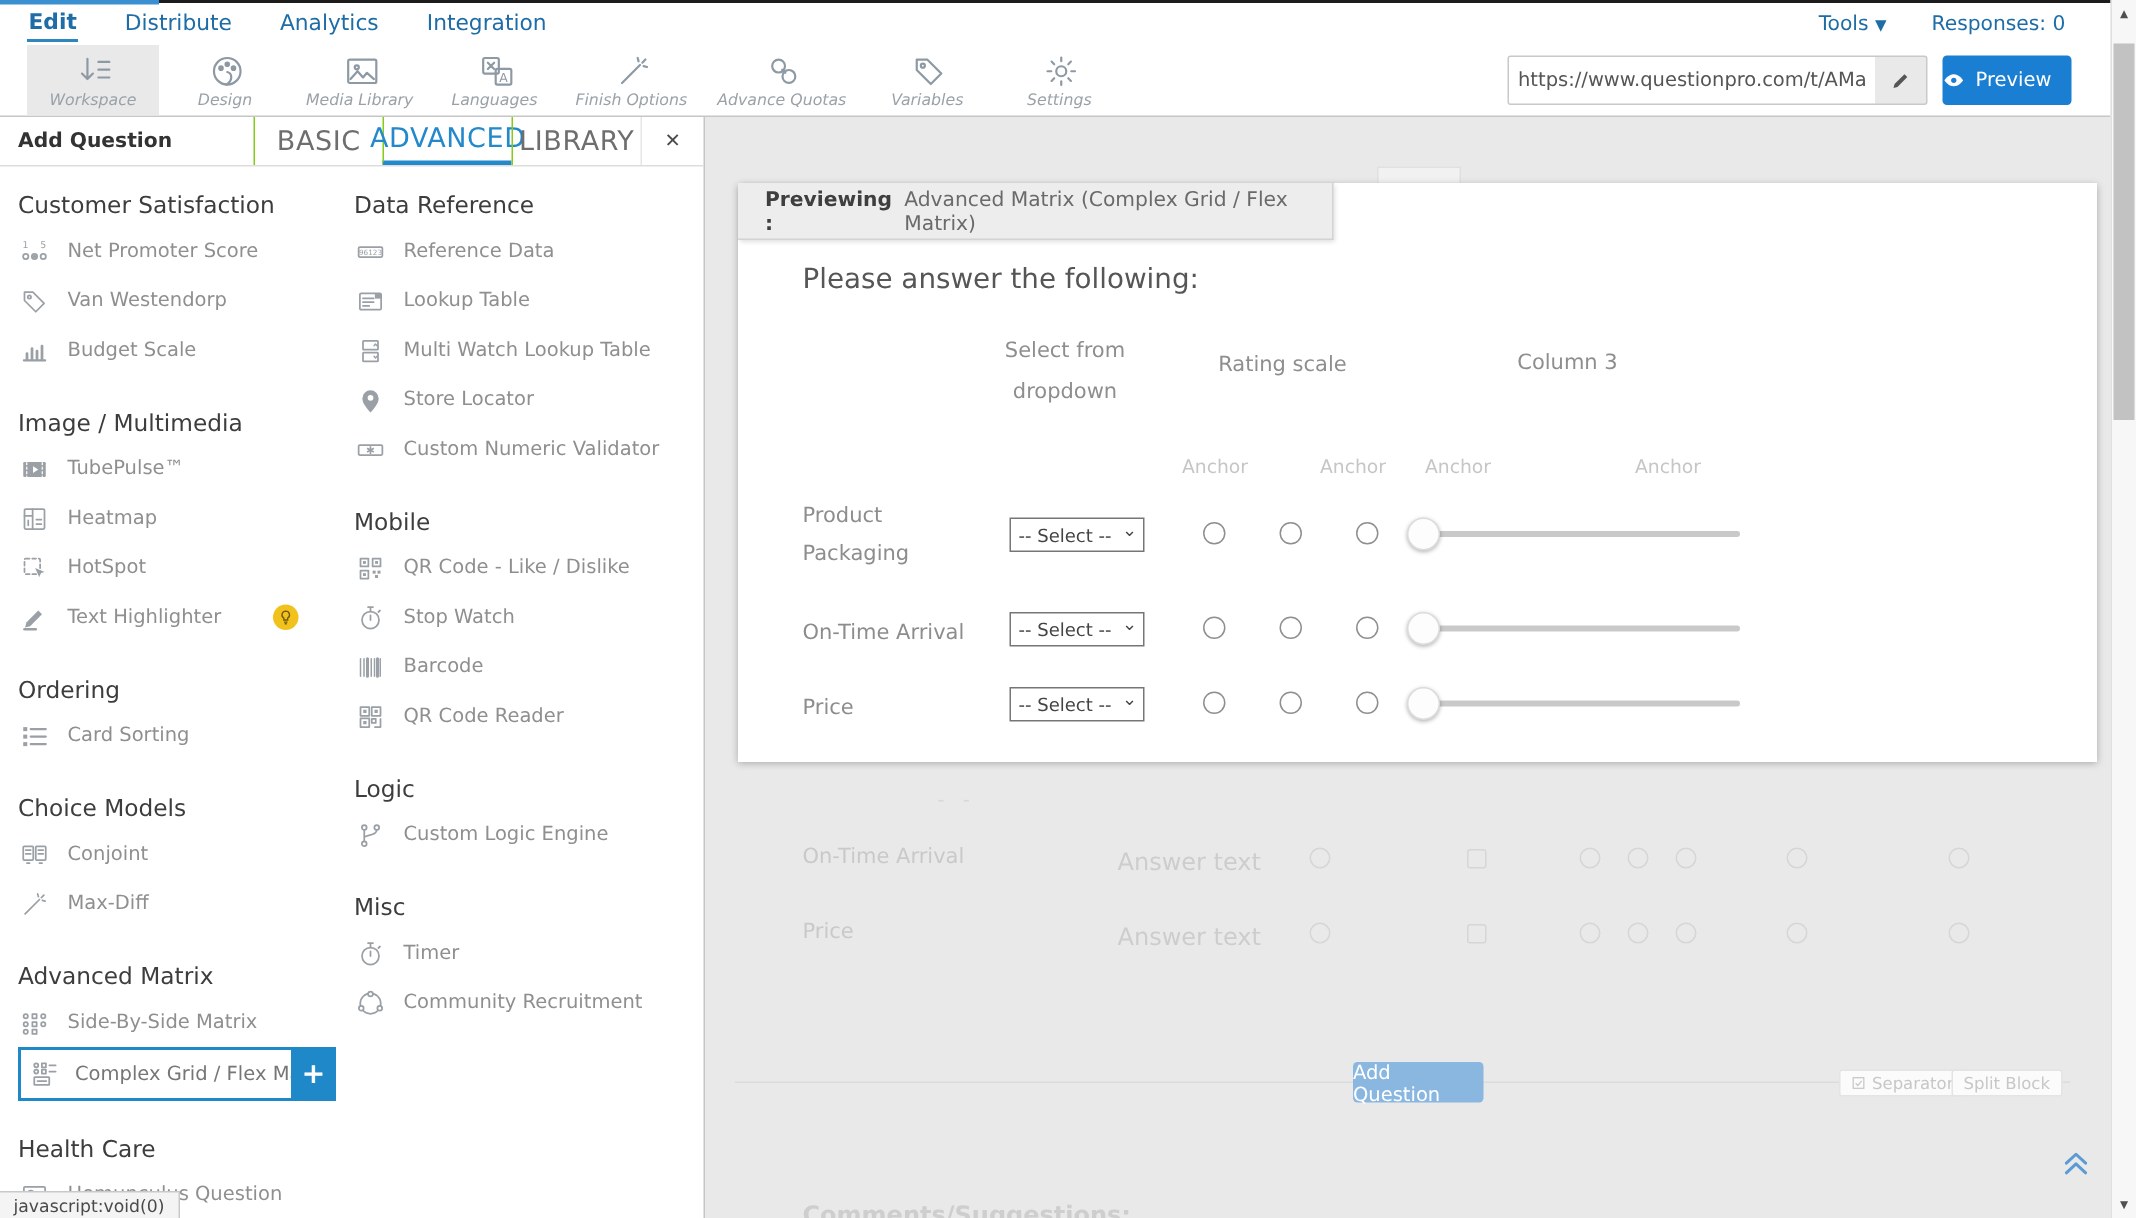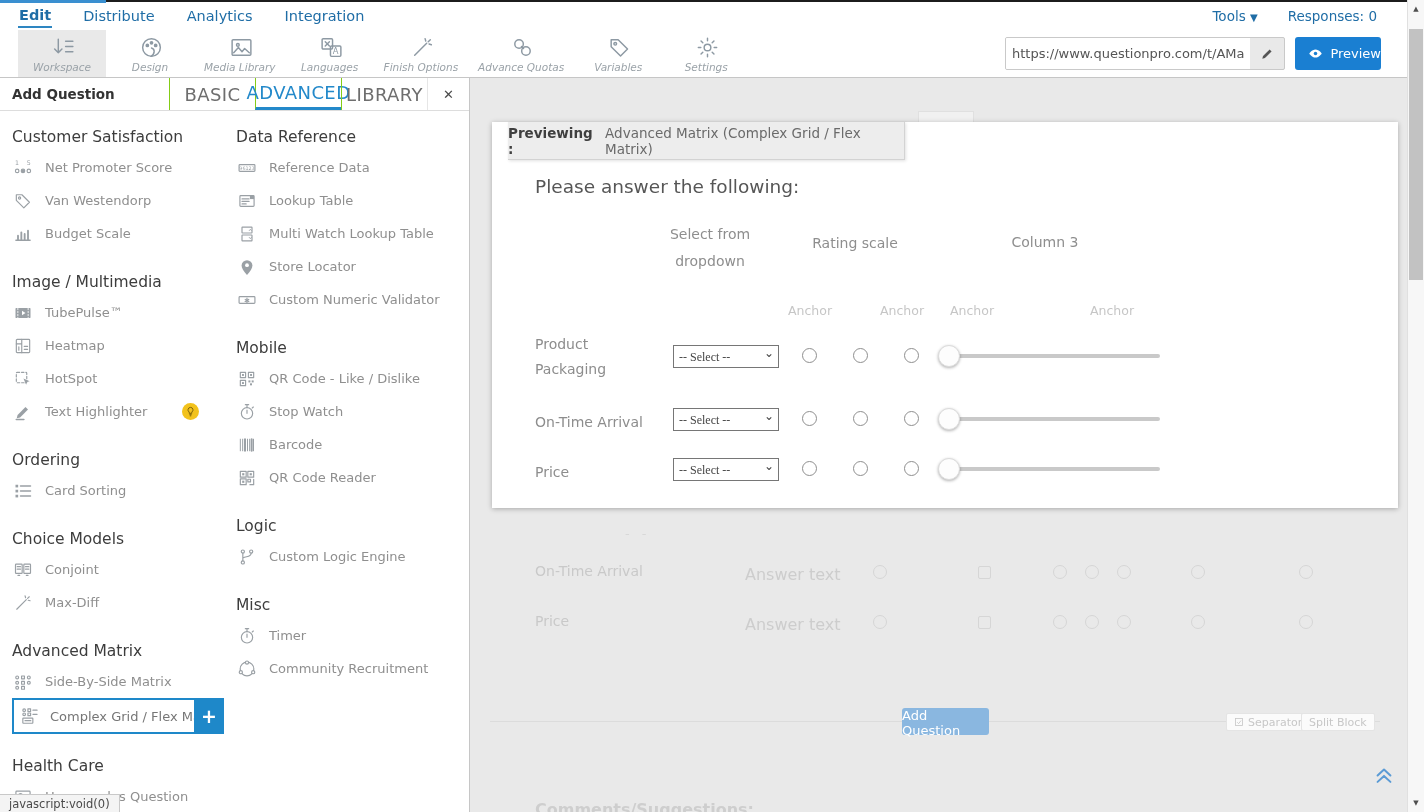--- a/index.html
+++ b/index.html
@@ -25,21 +25,21 @@
   .tb-item { min-width:88px; padding:0 10px; height:47px; display:flex; flex-direction:column; align-items:center; justify-content:center; cursor:pointer; }
   .tb-item.selected { background:#e9e9e9; }
   .tb-item .icn { color:#8d99a3; height:26px; }
   .tb-item .icn svg { width:25px; height:25px; }
   .tb-label { font-size:10.5px; color:#9aa2a8; margin-top:1px; white-space:nowrap;font-style:italic; }
   .tb-right { position:absolute; right:26px; top:7px; display:flex; gap:10px; align-items:center; }
   .url-box { display:flex; width:280px; height:33px; border:1px solid #c9c9c9; background:#e9e9e9; border-radius:2px; overflow:hidden; }
   .url-box input { flex:1; border:none; outline:none; font-size:13px; color:#555; padding:0 6px; background:#fff; font-family:inherit; }
   .pencil-btn { width:34px; display:grid; place-items:center; color:#555; cursor:pointer; }
   .pencil-btn svg { width:14px; height:14px; }
-  .preview-btn { height:33px; width:86px; background:#1a7fd2; color:#fff; border-radius:3px; font-size:13px; display:flex; align-items:center; justify-content:flex-end; gap:7px; cursor:pointer; }
+  .preview-btn { height:33px; width:86px; background:#1a7fd2; color:#fff; border-radius:3px; font-size:13px; display:flex; align-items:center; justify-content:flex-start; gap:7px; cursor:pointer; }
   .preview-btn svg { width:15px; height:15px; }
   
   .panel { position:absolute; left:0; top:78px; width:470px; height:734px; background:#fff; border-right:1px solid #c6c6c6; z-index:20; }
   .panel-head { height:33px; border-bottom:1px solid #ddd; display:flex; align-items:stretch; }
   .panel-title { flex:1; display:flex; align-items:center; padding-left:12px; font-weight:700; font-size:13.5px; color:#333; }
   .ptab { width:86px; display:flex; align-items:center; justify-content:center; font-size:18px; color:#6e6e6e; border-left:1px solid #84cc16; letter-spacing:.4px; cursor:pointer; }
   .ptab.active { color:#2389ca; border-bottom:3px solid #2389ca; }
   .panel-close { width:42px; display:flex; align-items:center; justify-content:center; border-left:1px solid #e6e6e6; color:#4a4a4a; font-size:13px; font-weight:700; cursor:pointer; }
   .panel-body { display:flex; padding-left:12px; }
   .pcol { width:224px; }
@@ -51,32 +51,32 @@
   .icn svg { width:20px; height:20px; }
   .badge { width:17px; height:17px; border-radius:50%; background:#f2c21c; color:#735a08; display:grid; place-items:center; margin-left:24px; flex:none; }
   .badge svg { width:11px; height:11px; }
   .item.selected { border:2px solid #1e88c9; width:212px; height:36px; padding-left:5px; gap:9px; position:relative; color:#767676; }
   .add-plus { position:absolute; right:-2px; top:-2px; width:30px; height:36px; background:#1e88c9; color:#fff; display:grid; place-items:center; font-size:19px; font-weight:700; cursor:pointer; }
   .statusbar { position:absolute; left:0; bottom:0; height:18px; padding:0 9px; background:#f4f4f4; border:1px solid #c9c9c9; border-left:none; border-bottom:none; font-size:11.5px; color:#4a4a4a; display:flex; align-items:center; z-index:50; }
   
   .content { position:absolute; left:470px; top:78px; width:937px; height:734px; }
   .tab-nub { position:absolute; left:448px; top:33px; width:56px; height:12px; background:#f1f1f1; border:1px solid #e0e0e0; border-bottom:none; }
   .card { position:absolute; left:22px; top:44px; width:906px; height:386px; background:#fff; box-shadow:0 1px 5px rgba(0,0,0,.28); z-index:10; }
-  .prevbar { position:absolute; left:16px; top:0; width:397px; height:38px; background:#ededed; border-right:1px solid #d3d3d3; border-bottom:1px solid #d3d3d3; box-shadow:1px 1px 3px rgba(0,0,0,.12); display:flex; align-items:center; font-size:13.5px; color:#6a6a6a; }
+  .prevbar { position:absolute; left:0; top:0; width:397px; height:38px; background:#ededed; border-right:1px solid #d3d3d3; border-bottom:1px solid #d3d3d3; box-shadow:1px 1px 3px rgba(0,0,0,.12); display:flex; align-items:center; padding-left:18px; font-size:13.5px; color:#6a6a6a; }
   .prevbar b { color:#3f3f3f; margin-right:5px; }
   .q-title { position:absolute; left:43px; top:54px; font-size:18.5px; color:#565656; }
   .colhead { position:absolute; font-size:14px; color:#8e8e8e; text-align:center; }
   .ch-dropdown { left:158px; top:99px; width:120px; line-height:27px; }
   .ch-rating { left:303px; top:113px; width:120px; }
   .ch-col3 { left:493px; top:112px; width:120px; }
   .anchor { position:absolute; top:181px; font-size:12.5px; color:#c6c6c6; width:70px; text-align:center; }
   .a1 { left:283px; } .a2 { left:375px; } .a3 { left:445px; } .a4 { left:585px; }
   .mrow-label { position:absolute; left:43px; font-size:14px; color:#8d8d8d; line-height:25px; width:112px; }
   .mrow-label.r1 { top:210px; } .mrow-label.r2 { top:288px; } .mrow-label.r3 { top:338px; }
-  .sel-wrap { position:absolute; left:181px; width:106px; height:23px;font-family:Liberation Serif, serif; }
+  .sel-wrap { position:absolute; left:181px; width:90px; height:23px; }
   .sel-wrap.r1 { top:223px; } .sel-wrap.r2 { top:286px; } .sel-wrap.r3 { top:336px; }
   .sel-wrap select { width:100%; height:100%; border:1px solid #767676; background:#fff; font-size:12px; color:#444; padding:0 14px 0 5px; appearance:none; -webkit-appearance:none; border-radius:0; font-family:inherit; }
   .sel-wrap::after { content:"⌄"; position:absolute; right:5px; top:1px; color:#444; font-size:12px; pointer-events:none; }
   .radio { position:absolute; width:15px; height:15px; border:1px solid #8f8f8f; border-radius:50%; background:#fff; cursor:pointer; }
   .radio.r1 { top:226px; } .radio.r2 { top:289px; } .radio.r3 { top:339px; }
   .radio.c1 { left:310px; } .radio.c2 { left:361px; } .radio.c3 { left:412px; }
   .slider-track { position:absolute; left:459px; width:209px; height:4px; background:#c9c9c9; border-radius:2px; cursor:pointer; }
   .slider-track.r1 { top:232px; } .slider-track.r2 { top:295px; } .slider-track.r3 { top:345px; }
   .slider-knob { position:absolute; left:446px; width:22px; height:22px; background:#fdfdfd; border:1px solid #dcdcdc; border-radius:50%; box-shadow:0 1px 3px rgba(0,0,0,.3); cursor:grab; }
   .slider-knob.r1 { top:223px; } .slider-knob.r2 { top:286px; } .slider-knob.r3 { top:336px; }

